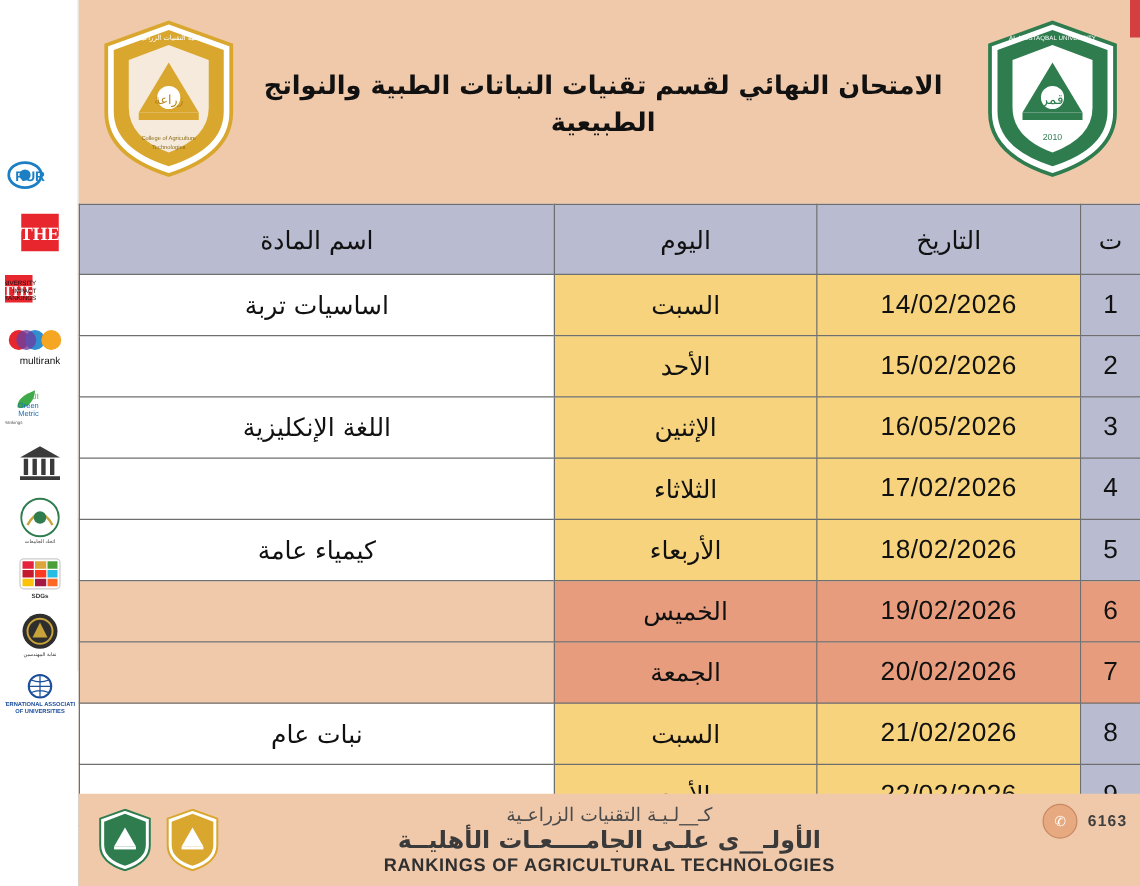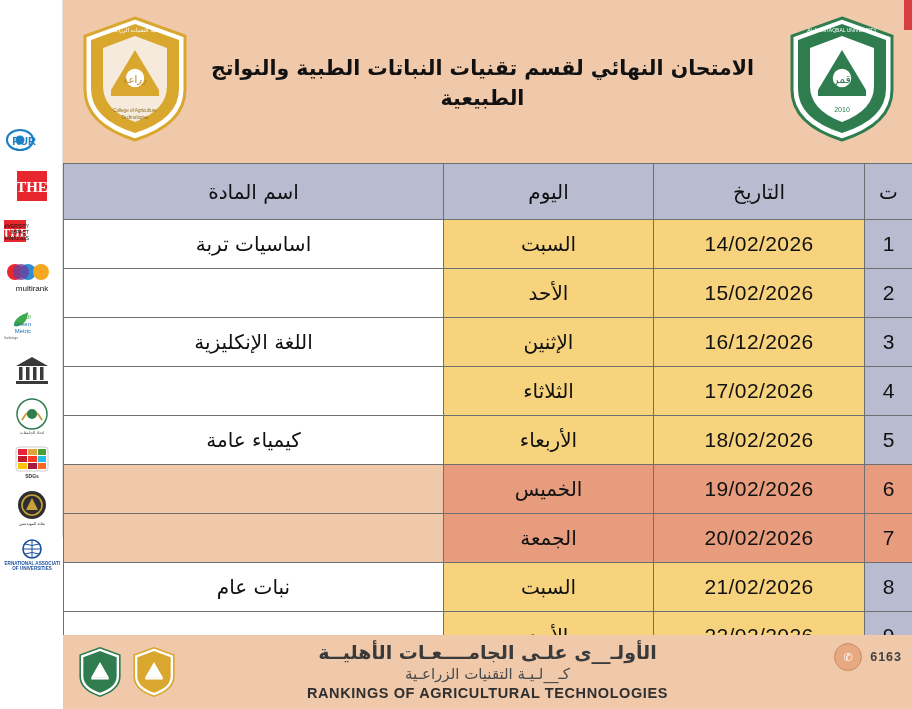--- a/index.html
+++ b/index.html
@@ -413,21 +413,21 @@
             <td class="subject bg-white">اساسيات تربة</td>
           </tr>
           <tr>
             <td class="num bg-lavender">2</td>
             <td class="date bg-yellow">15/02/2026</td>
             <td class="day bg-yellow">الأحد</td>
             <td class="subject bg-white"></td>
           </tr>
           <tr>
             <td class="num bg-lavender">3</td>
-            <td class="date bg-yellow">16/12/2026</td>
+            <td class="date bg-yellow">16/05/2026</td>
             <td class="day bg-yellow">الإثنين</td>
             <td class="subject bg-white">اللغة الإنكليزية</td>
           </tr>
           <tr>
             <td class="num bg-lavender">4</td>
             <td class="date bg-yellow">17/02/2026</td>
             <td class="day bg-yellow">الثلاثاء</td>
             <td class="subject bg-white"></td>
           </tr>
           <tr>
@@ -471,22 +471,22 @@
 
     <div id="footer">
       <div id="footer-left">
         <div class="footer-contact-row">
           <div class="circle-icon">✆</div>
           <div class="footer-contact-text">6163</div>
         </div>
       </div>
 
       <div id="footer-center">
+        <div id="footer-college-ar">كـ__لـيـة التقنيات الزراعـية</div>
         <div id="footer-slogan">الأولـ__ى علـى الجامــــعـات الأهليــة</div>
-        <div id="footer-college-ar">كـ__لـيـة التقنيات الزراعـية</div>
         <div id="footer-college-en">RANKINGS OF AGRICULTURAL  TECHNOLOGIES</div>
       </div>
 
       <div id="footer-logos">
         <div class="footer-crest">
           <svg viewBox="0 0 108 126" width="46" height="50">
             <path d="M54 2 L104 20 L104 74 Q104 108 54 124 Q4 108 4 74 L4 20 Z" fill="#ffffff" stroke="#d9a62e" stroke-width="4"></path>
             <path d="M54 10 L96 26 L96 73 Q96 101 54 115 Q12 101 12 73 L12 26 Z" fill="#d9a62e"></path>
             <path d="M32 76 L54 38 L76 76 Z" fill="#ffffff"></path>
             <rect x="32" y="76" width="44" height="6" fill="#ffffff"></rect>

